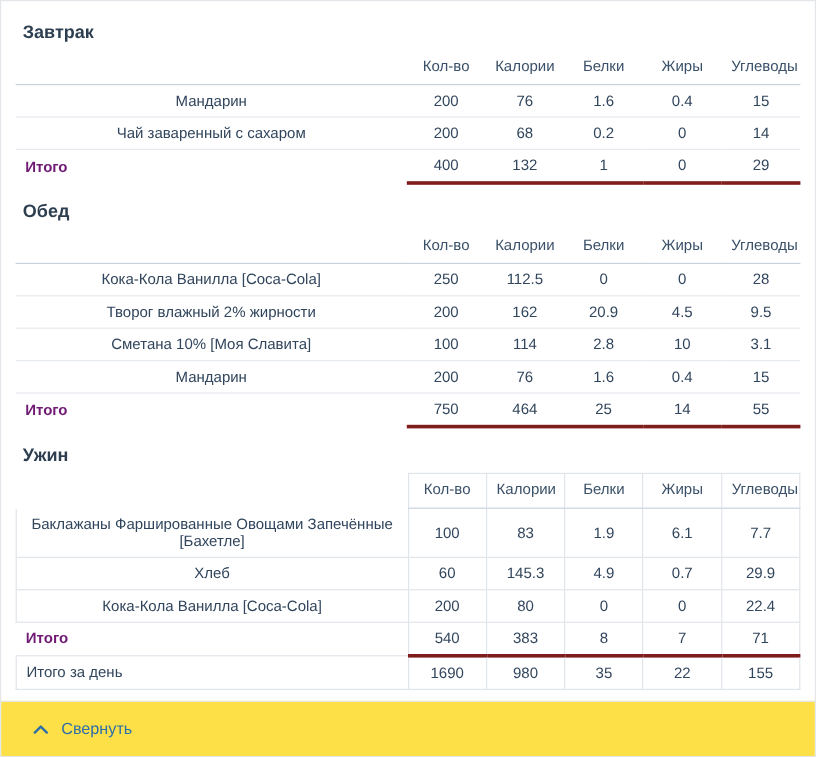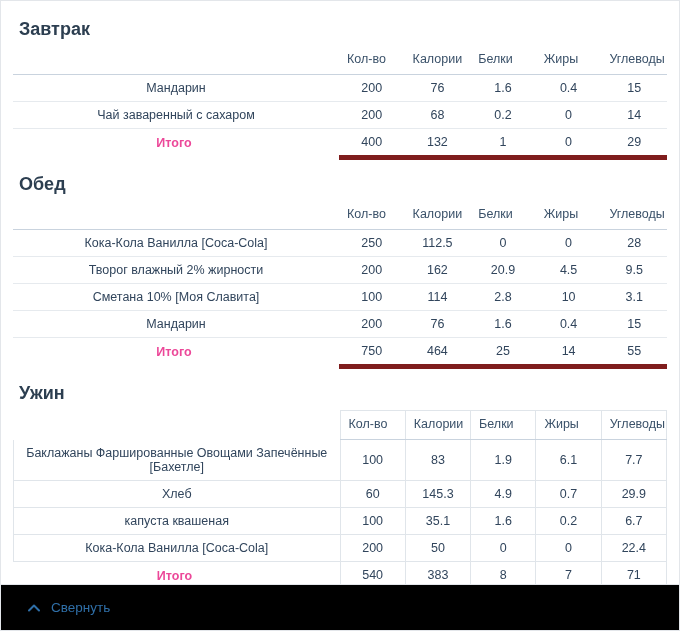--- a/index.html
+++ b/index.html
@@ -21,41 +21,41 @@
     height: 631px;
     box-sizing: border-box;
     border: 1px solid #e3e6ea;
     background: #ffffff;
     padding: 14px 12px 0 12px;
   }
   .section {
     margin-bottom: 2px;
   }
   .section-title {
-    font-size: 18px;
+    font-size: 15px;
     font-weight: bold;
     color: #2c3e50;
     padding: 4px 0 6px 6px;
   }
   table.meal {
     border-collapse: collapse;
     width: 100%;
     table-layout: fixed;
   }
   table.meal th,
   table.meal td {
     font-size: 12.5px;
     color: #31455c;
     padding: 6px 8px;
     vertical-align: middle;
   }
   table.meal thead th {
     font-weight: normal;
     color: #3a5169;
-    text-align: left;
+    text-align: center;
     border-bottom: 1px solid #c9d3de;
     padding-bottom: 8px;
   }
   table.meal thead th.name-col {
     border-bottom: 1px solid #c9d3de;
   }
   .name-col {
     text-align: center;
     width: 310px;
   }
@@ -68,27 +68,27 @@
   tbody tr:first-child td {
     border-top: none;
   }
   tr.food td {
     border-bottom: 1px solid #e6eaee;
   }
   tr.total td {
     font-weight: normal;
   }
   tr.total td.name-col {
-    text-align: center;
+    text-align: left;
     font-weight: bold;
-    color: #ec4899;
+    color: #701a75;
     padding-right: 12px;
   }
   tr.total td.num-col {
-    border-bottom: 5px solid #7f1d1d;
+    border-bottom: 3px solid #7f1d1d;
   }
 
   
   table.grid td, table.grid th {
     border: 1px solid #e0e5ea;
   }
   table.grid thead th {
     border-bottom: 1px solid #c9d3de;
   }
   table.grid thead th.blank {
@@ -107,21 +107,21 @@
     color: #31455c;
     padding-left: 8px;
   }
   .collapse-bar {
     position: absolute;
     left: 0;
     right: 0;
     bottom: 0;
     height: 46px;
     border-top: 1px solid #e3e6ea;
-    background: #000000;
+    background: #fde047;
     display: flex;
     align-items: center;
     padding-left: 26px;
     box-sizing: border-box;
   }
   .collapse-link {
     display: inline-flex;
     align-items: center;
     gap: 10px;
     color: #2f6fa8;
@@ -269,31 +269,23 @@
         </tr>
         <tr class="food">
           <td class="name-col">Хлеб</td>
           <td class="num-col">60</td>
           <td class="num-col">145.3</td>
           <td class="num-col">4.9</td>
           <td class="num-col">0.7</td>
           <td class="num-col">29.9</td>
         </tr>
         <tr class="food">
-          <td class="name-col">капуста квашеная</td>
-          <td class="num-col">100</td>
-          <td class="num-col">35.1</td>
-          <td class="num-col">1.6</td>
-          <td class="num-col">0.2</td>
-          <td class="num-col">6.7</td>
-        </tr>
-        <tr class="food">
           <td class="name-col">Кока-Кола Ванилла [Coca-Cola]</td>
           <td class="num-col">200</td>
-          <td class="num-col">50</td>
+          <td class="num-col">80</td>
           <td class="num-col">0</td>
           <td class="num-col">0</td>
           <td class="num-col">22.4</td>
         </tr>
         <tr class="total">
           <td class="name-col">Итого</td>
           <td class="num-col">540</td>
           <td class="num-col">383</td>
           <td class="num-col">8</td>
           <td class="num-col">7</td>

